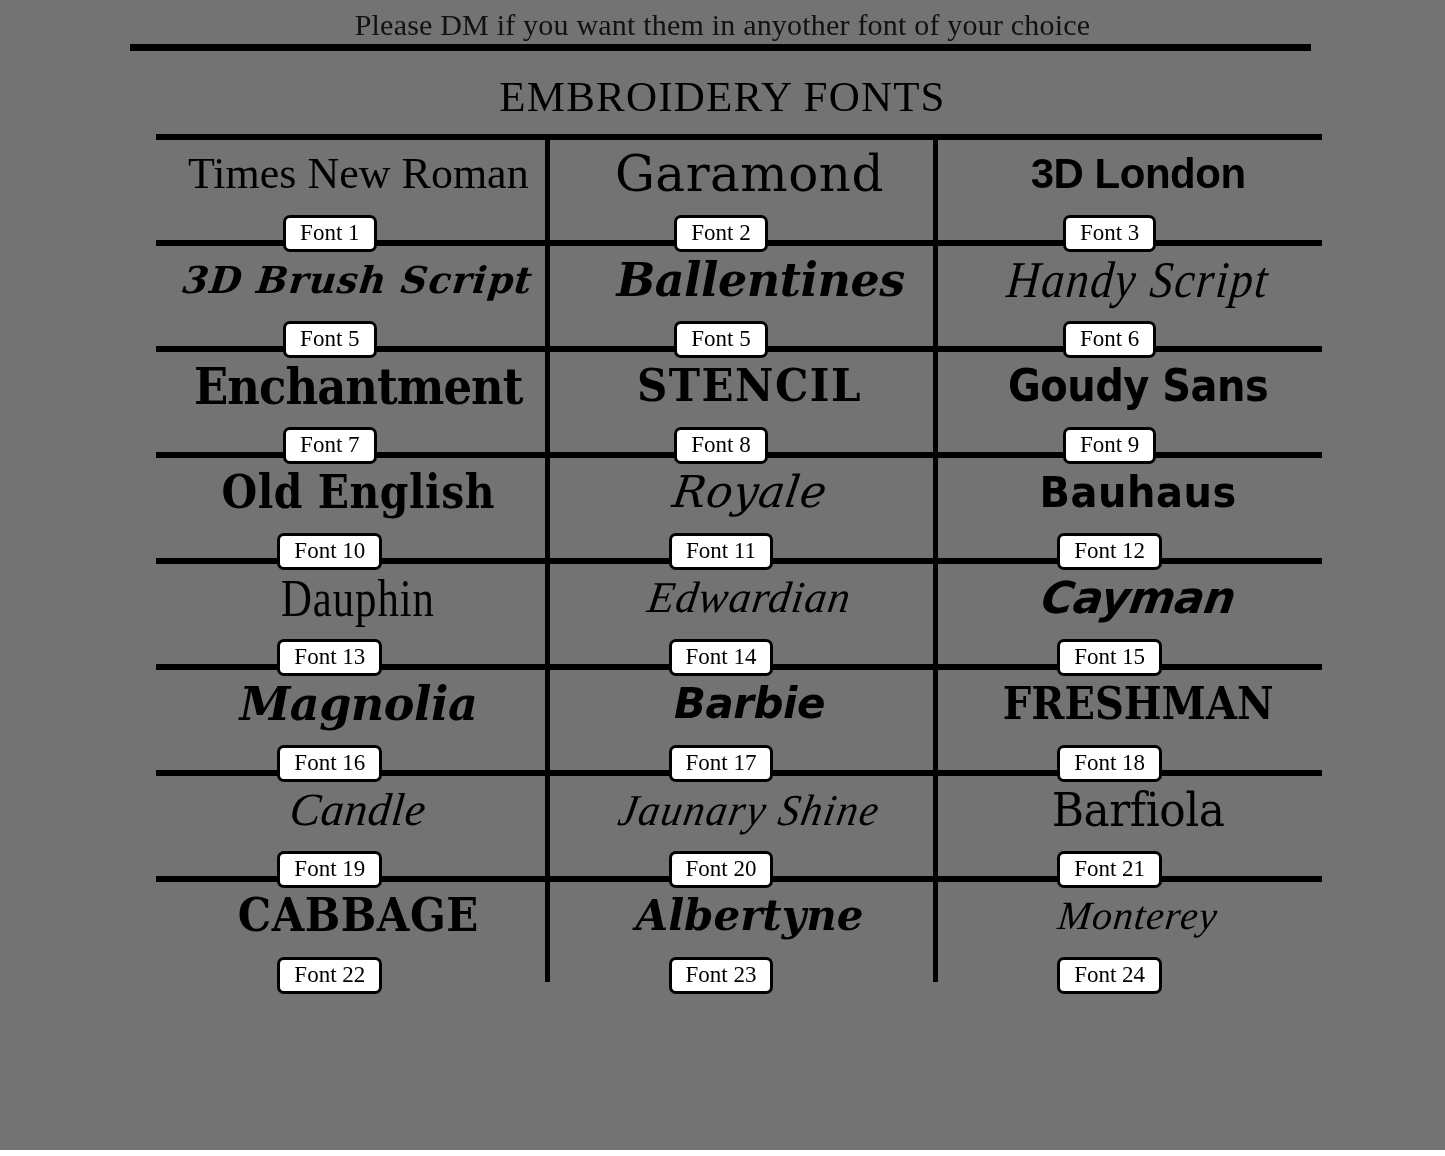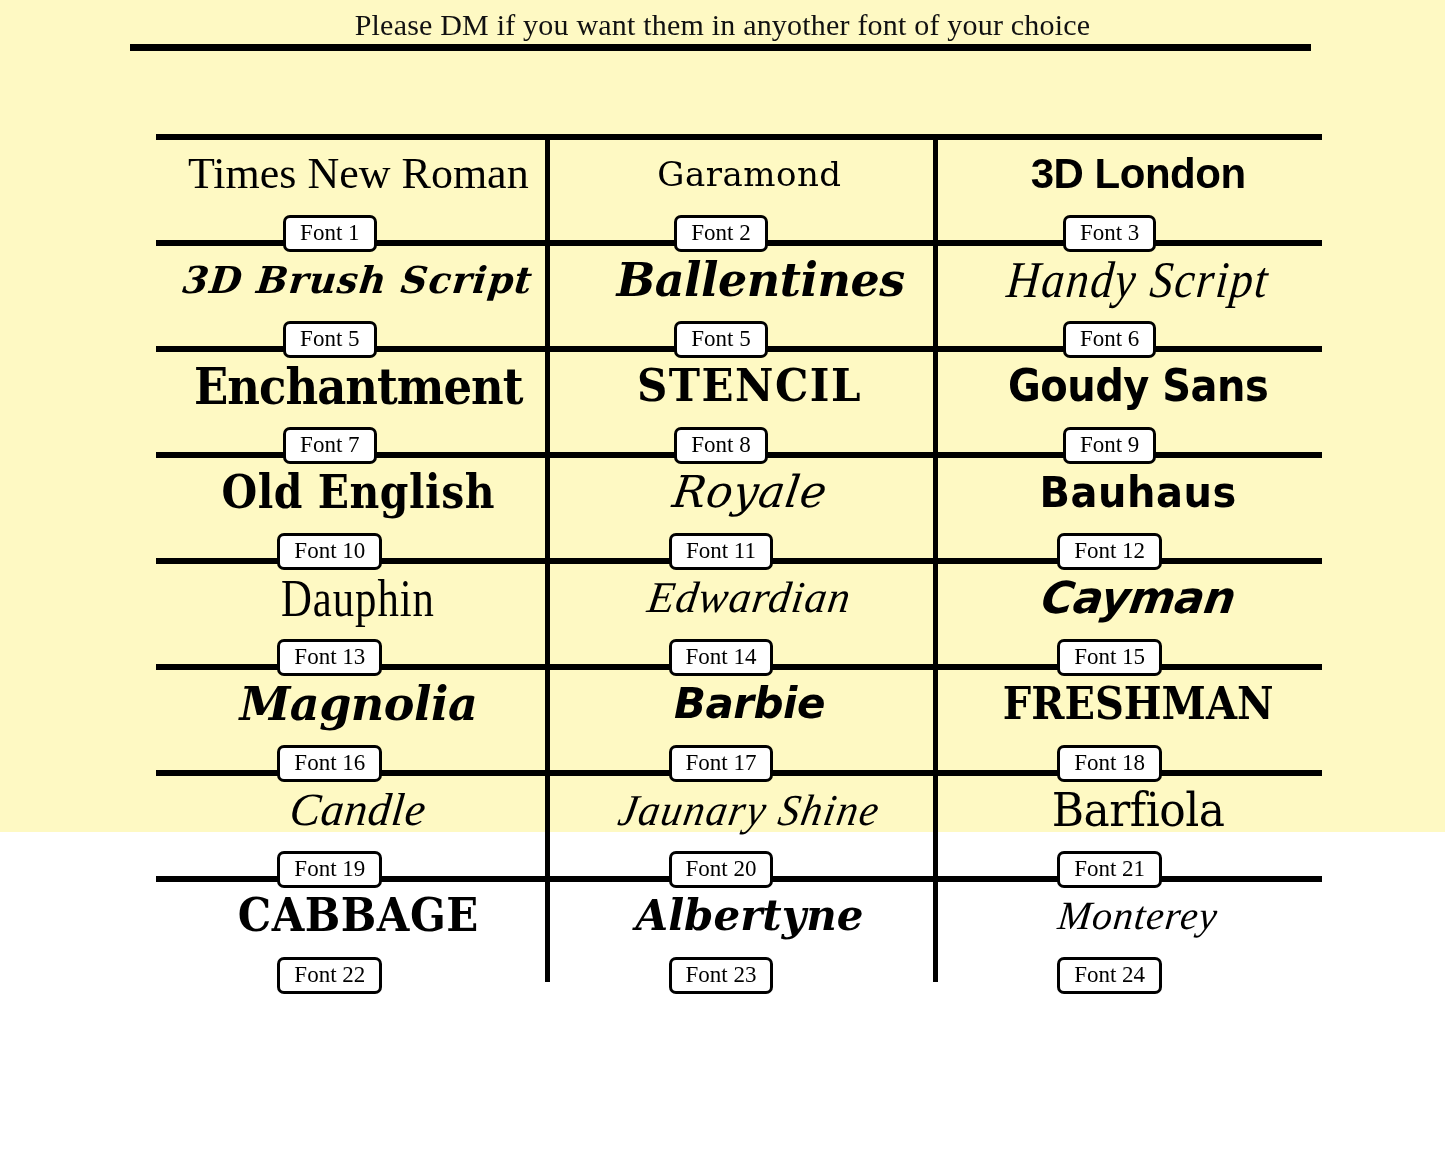--- a/index.html
+++ b/index.html
@@ -13,22 +13,22 @@
     height: 1156px;
     overflow: hidden;
     font-family: "Liberation Serif", "DejaVu Serif", serif;
     color: #000000;
     position: relative;
   }
 
   #page {
     position: relative;
     width: 1445px;
-    height: 832px;
-    background: #fef9c3;
+    height: 1150px;
+    background: #737373;
   }
 
   
   .top-note {
     position: absolute;
     left: 0;
     top: 6px;
     width: 1445px;
     text-align: center;
     font-family: "Liberation Serif", "DejaVu Serif", serif;
@@ -131,21 +131,21 @@
     line-height: 24px;
     padding: 3px 14px 4px 14px;
     white-space: nowrap;
     position: relative;
     z-index: 5;
     transform: translateX(-22px);
   }
 
   
   .f-times      { font-family: "Liberation Serif", serif; font-size: 44px; }
-  .f-garamond   { font-family: "DejaVu Serif", serif; font-size: 34px; font-weight: 300; letter-spacing: 0.5px; }
+  .f-garamond   { font-family: "DejaVu Serif", serif; font-size: 50px; font-weight: 300; letter-spacing: 0.5px; }
   .f-3dlondon   { font-family: "Liberation Sans", sans-serif; font-size: 42px; font-weight: 700; letter-spacing: -0.5px; }
 
   .f-3dbrush    { font-family: "DejaVu Serif", serif; font-size: 37px; font-weight: 700; font-style: italic; letter-spacing: 1px; transform: skewX(-6deg); }
   .f-ballentine { font-family: "DejaVu Serif", serif; font-size: 46px; font-style: italic; font-weight: 600; letter-spacing: -0.5px; margin-left: 22px; }
   .f-handy      { font-family: "Liberation Serif", serif; font-size: 46px; font-style: italic; font-weight: 400; letter-spacing: 1.5px; transform: skewX(-5deg) scaleY(1.12); }
 
   .f-enchant    { font-family: "DejaVu Serif", serif; font-size: 45px; font-weight: 700; letter-spacing: -1px; transform: scaleY(1.12); }
   .f-stencil    { font-family: "DejaVu Serif", serif; font-size: 42px; font-weight: 700; letter-spacing: 1.5px; transform: scaleY(1.06); }
   .f-goudy      { font-family: "DejaVu Sans", sans-serif; font-size: 40px; font-weight: 700; letter-spacing: -0.5px; transform: scaleY(1.1); }
 
@@ -171,20 +171,21 @@
 </style>
 </head>
 <body>
 
 <div id="page">
 
   <div class="top-note">Please DM if you want them in anyother font of your choice</div>
 
   <div class="top-rule"></div>
 
+  <div class="main-title">EMBROIDERY FONTS</div>
 
   <table class="fonts-table" id="fonts-table">
     <tbody id="fonts-tbody">
         <tr>
           <td colspan="3" class="row-sep"></td>
         </tr>
         <tr>
           <td style="width: 33.3333%;">
             <div class="cell first">
               <div class="sample">

